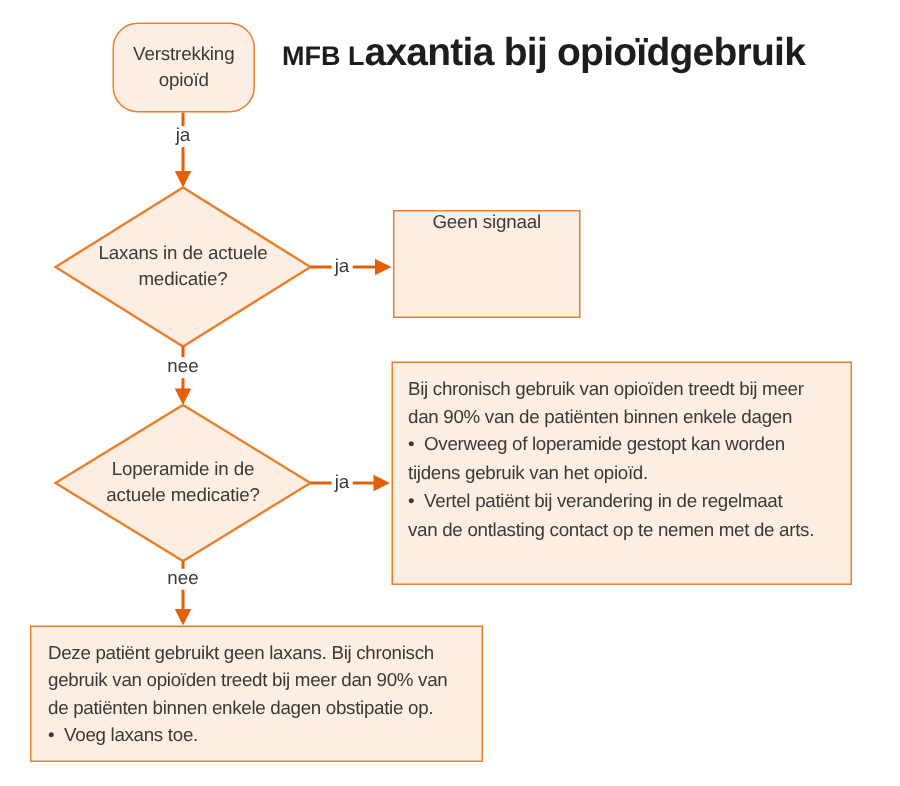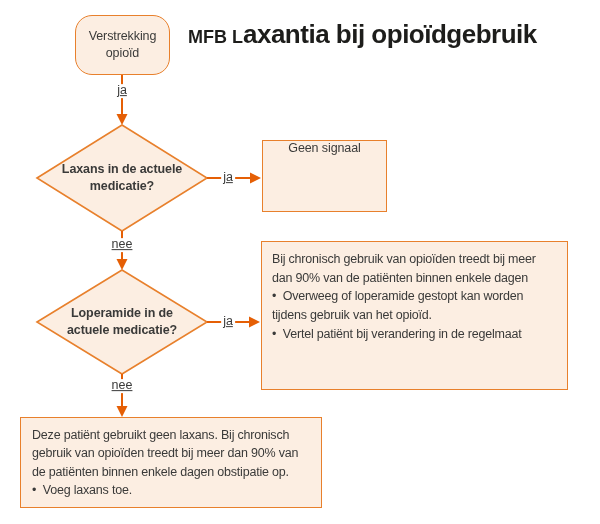--- a/index.html
+++ b/index.html
@@ -14,33 +14,33 @@
   html,body{background:var(--bg);}
   body{font-family:"Liberation Sans","DejaVu Sans",sans-serif;color:var(--text);}
   .page{position:relative;width:600px;height:524px;background:var(--bg);overflow:hidden;}
 
   .canvas{position:absolute;left:0;top:0;width:600px;height:524px;}
   .shape{fill:var(--fill);stroke:var(--border);stroke-width:1.6;}
   .connector{stroke:var(--arrow);stroke-width:2;fill:none;}
   .head{fill:var(--arrow);stroke:none;}
 
   .node-text{position:absolute;text-align:center;font-size:12.5px;line-height:1.38;
-    letter-spacing:-0.1px;color:var(--text);transform:translate(-50%,-50%);font-weight:bold;}
+    letter-spacing:-0.1px;color:var(--text);transform:translate(-50%,-50%);}
 
   .start-node{position:absolute;left:75px;top:15px;width:95px;height:60px;
     background:var(--fill);border:1.6px solid var(--border);border-radius:17px;
     display:flex;align-items:center;justify-content:center;text-align:center;
     font-size:12.5px;line-height:1.4;letter-spacing:-0.1px;padding:4px 8px;}
 
   .page-title{position:absolute;left:188px;top:21px;font-size:26px;font-weight:bold;
     color:var(--title);letter-spacing:-0.5px;white-space:nowrap;line-height:1;}
   .page-title .small{font-size:18px;letter-spacing:0;}
 
   .edge-label{position:absolute;transform:translate(-50%,-50%);background:var(--bg);
-    padding:0 2px;font-size:12.5px;color:var(--text);line-height:1.1;text-decoration:underline;}
+    padding:0 2px;font-size:12.5px;color:var(--text);line-height:1.1;}
 
   .box{position:absolute;background:var(--fill);border:1.6px solid var(--border);}
   .geen-box{left:262px;top:140px;width:125px;height:72px;display:flex;
     align-items:flex-start;justify-content:center;font-size:12.5px;letter-spacing:-0.1px;}
   .advice-box{left:261px;top:241px;width:307px;height:149px;padding:8px 10px;}
   .advice-box .line{font-size:12.5px;line-height:18.7px;letter-spacing:-0.2px;white-space:nowrap;}
   .bottom-box{left:20px;top:417px;width:302px;height:91px;padding:8px 11px;}
   .bottom-box .line{font-size:12.5px;line-height:18.4px;letter-spacing:-0.2px;white-space:nowrap;}
 </style>
 </head>
@@ -88,20 +88,21 @@
   <div class="box geen-box">
     <span>Geen signaal</span>
   </div>
 
   <div class="box advice-box">
     <div class="line">Bij chronisch gebruik van opioïden treedt bij meer</div>
     <div class="line">dan 90% van de patiënten binnen enkele dagen</div>
     <div class="line">•&nbsp;&nbsp;Overweeg of loperamide gestopt kan worden</div>
     <div class="line">tijdens gebruik van het opioïd.</div>
     <div class="line">•&nbsp;&nbsp;Vertel patiënt bij verandering in de regelmaat</div>
+    <div class="line">van de ontlasting contact op te nemen met de arts.</div>
   </div>
 
   <div class="box bottom-box">
     <div class="line">Deze patiënt gebruikt geen laxans. Bij chronisch</div>
     <div class="line">gebruik van opioïden treedt bij meer dan 90% van</div>
     <div class="line">de patiënten binnen enkele dagen obstipatie op.</div>
     <div class="line">•&nbsp;&nbsp;Voeg laxans toe.</div>
   </div>
 
 </div>

